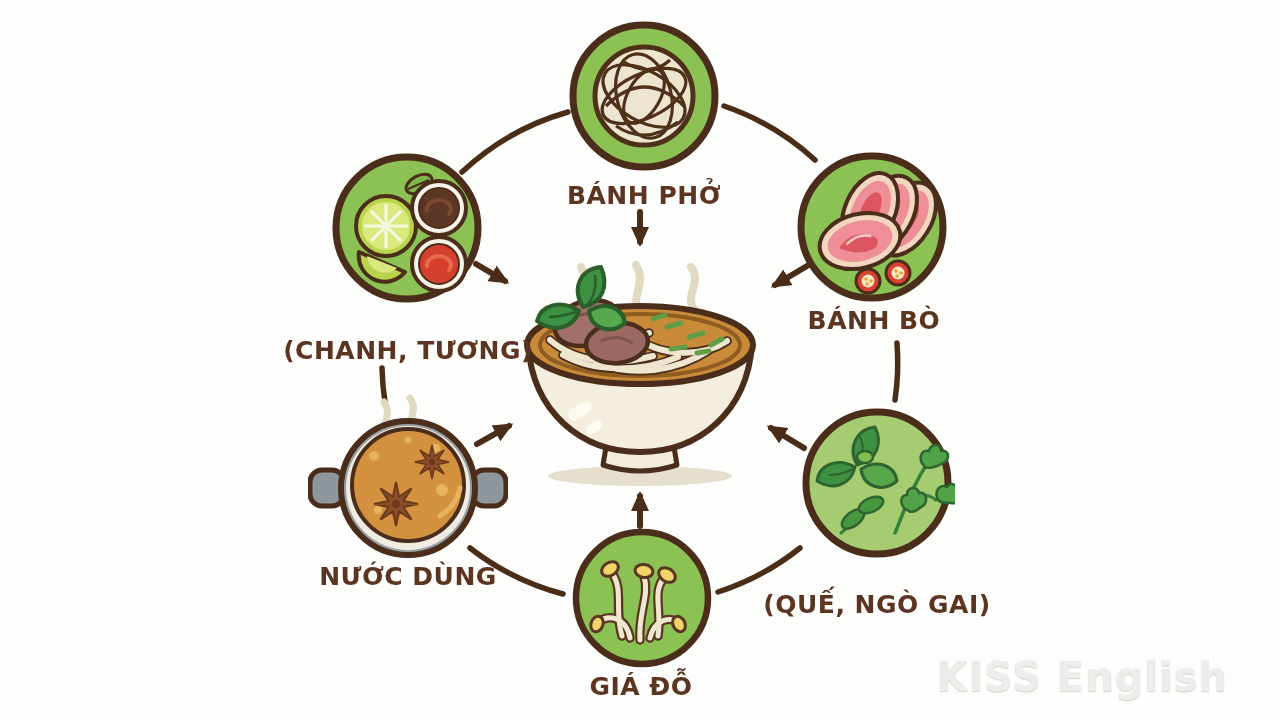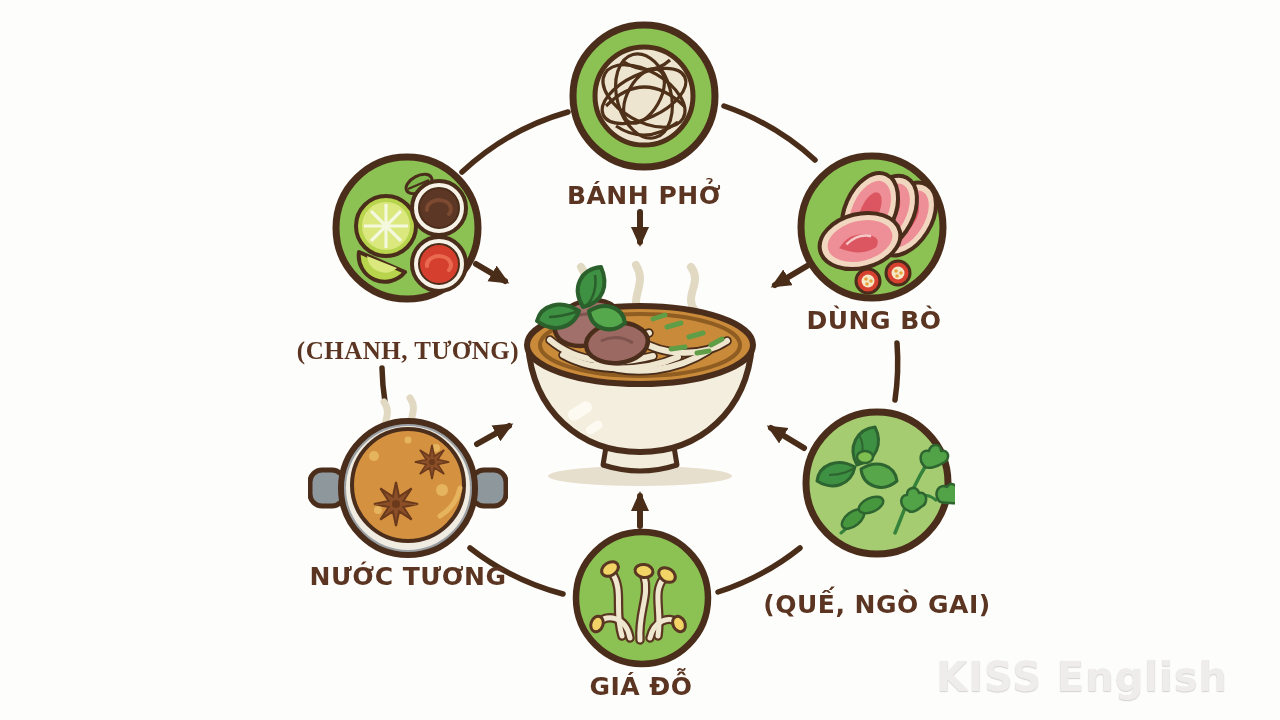--- a/index.html
+++ b/index.html
@@ -274,25 +274,25 @@
       <path d="M 108 62 C 96 42 106 24 126 22 C 134 40 128 58 108 62 Z" fill="#3e9043"></path>
       <path d="M 104 66 C 86 54 66 60 62 76 C 78 88 98 84 104 66 Z" fill="#3e9043"></path>
       <path d="M 114 66 C 130 56 148 62 150 78 C 136 90 116 84 114 66 Z" fill="#55a84b"></path>
       <path d="M 74 72 C 86 72 98 68 104 66" fill="none" stroke-width="2.5"></path>
       <path d="M 120 30 C 122 42 118 54 112 60" fill="none" stroke-width="2.5"></path>
     </g>
   </svg>
 
   <div class="node-label" style="left:524px; top:182px; width:240px;">BÁNH PHỞ</div>
 
-  <div class="node-label" style="left:258px; top:337px; width:300px;font-family:Liberation Serif, serif;">(CHANH, TƯƠNG)</div>
-
-  <div class="node-label" style="left:754px; top:307px; width:240px;">DÙNG BÒ</div>
-
-  <div class="node-label" style="left:258px; top:563px; width:300px;">NƯỚC TƯƠNG</div>
+  <div class="node-label" style="left:258px; top:337px; width:300px;">(CHANH, TƯƠNG)</div>
+
+  <div class="node-label" style="left:754px; top:307px; width:240px;">BÁNH BÒ</div>
+
+  <div class="node-label" style="left:258px; top:563px; width:300px;">NƯỚC DÙNG</div>
 
   <div class="node-label" style="left:521px; top:673px; width:240px;">GIÁ ĐỖ</div>
 
   <div class="node-label" style="left:727px; top:591px; width:300px;">(QUẾ, NGÒ GAI)</div>
 
   <div class="watermark">KISS English</div>
 
 </div>
 
 </body></html>

